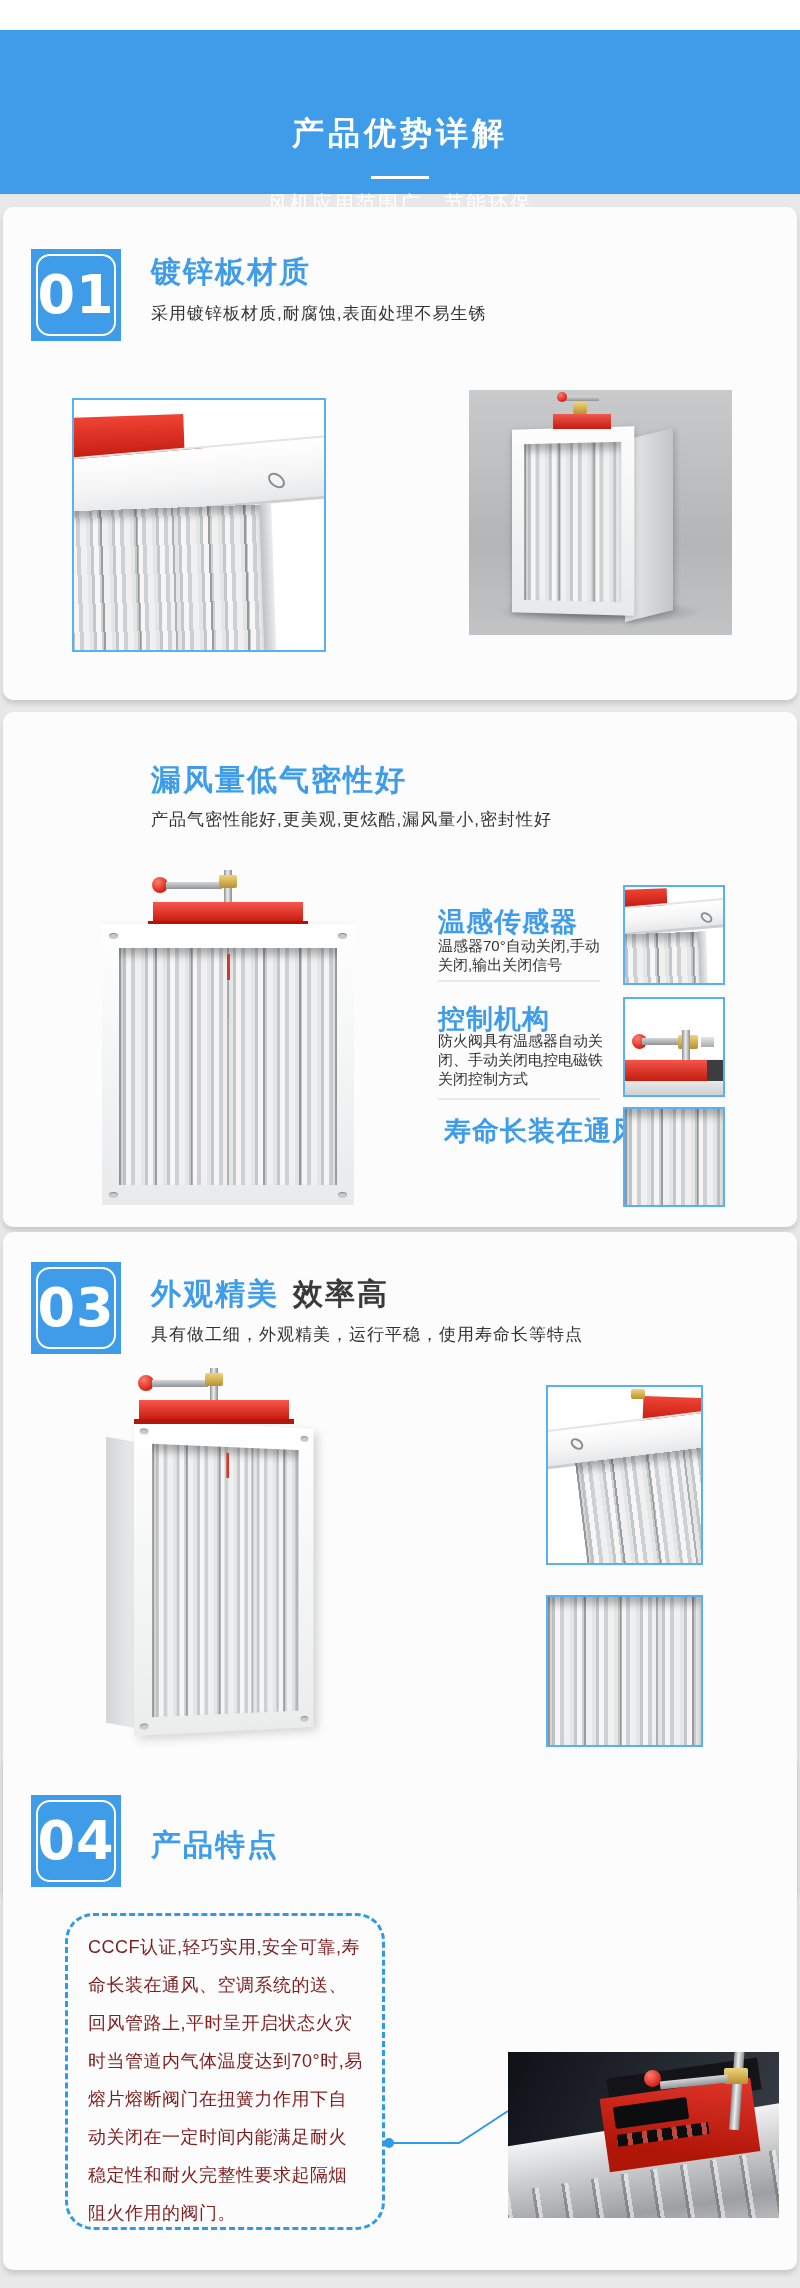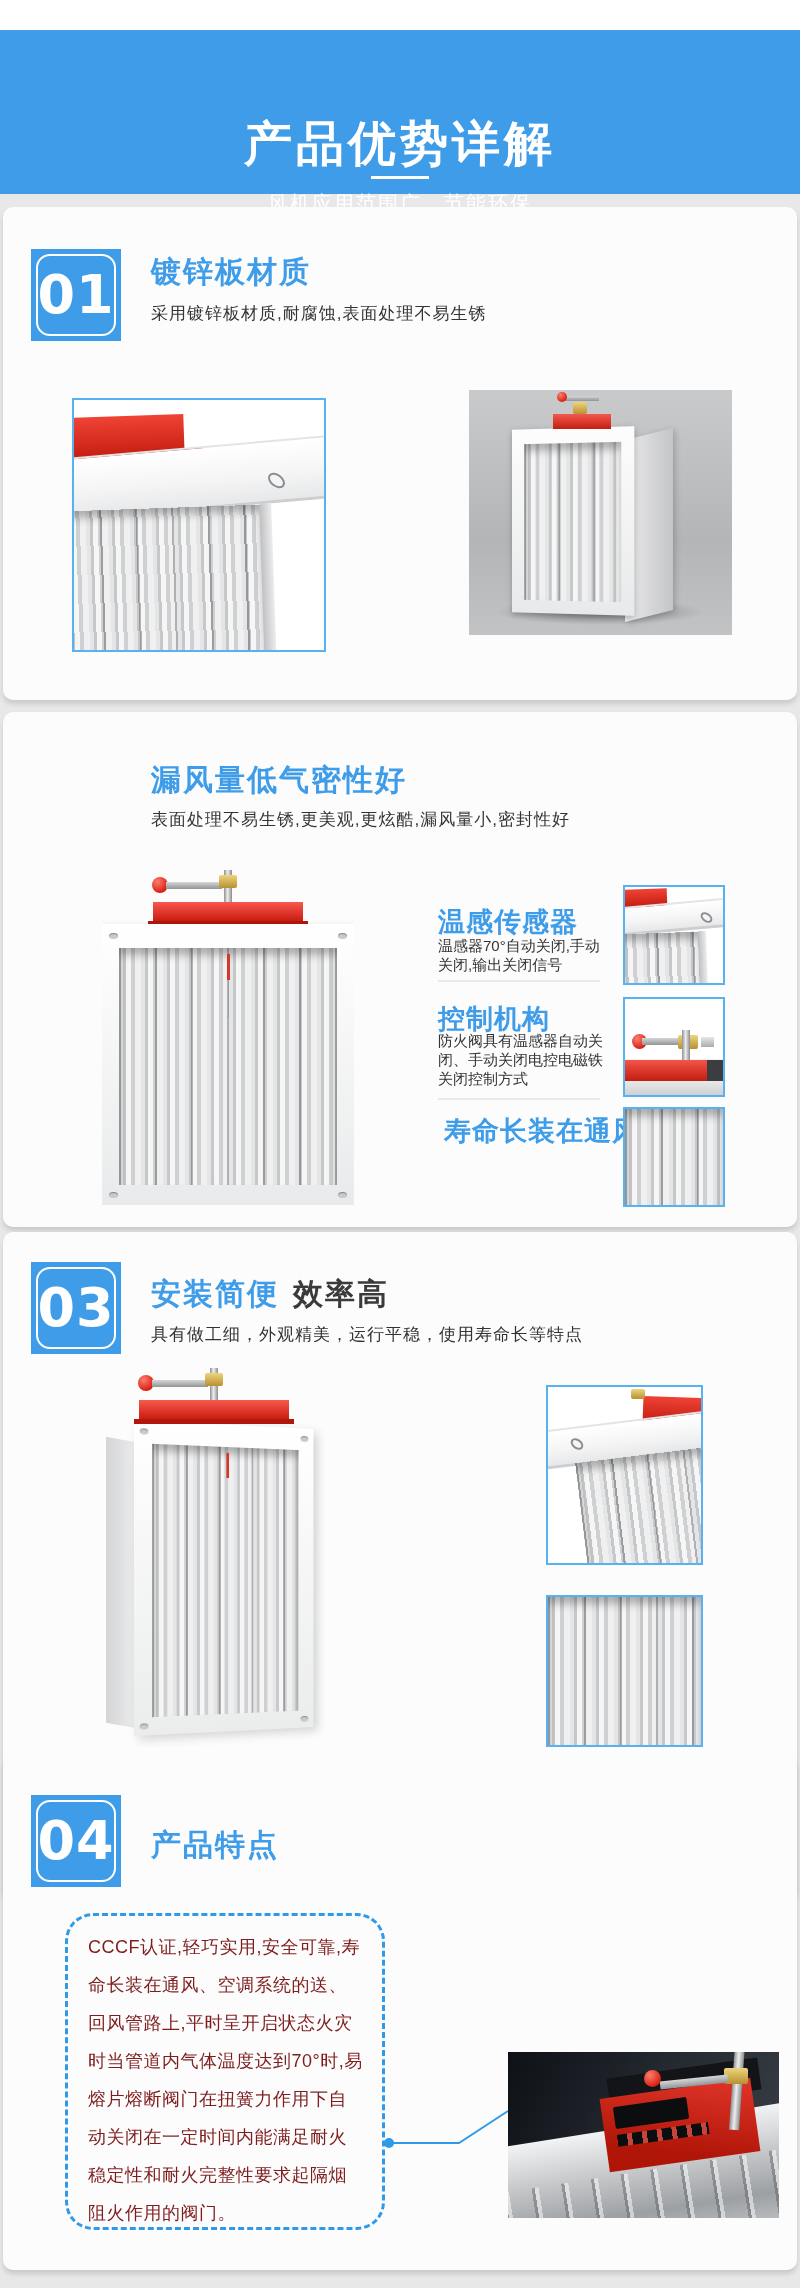--- a/index.html
+++ b/index.html
@@ -3,21 +3,21 @@
 <meta charset="utf-8">
 <style>
   html,body{margin:0;padding:0;background:#dfdfe0;}
   #canvas{position:relative;width:800px;height:2288px;margin:0 auto;background:#e8e8e9;
           font-family:"Liberation Sans",sans-serif;overflow:hidden;}
 
   
   .top-strip{position:absolute;left:0;top:0;width:800px;height:30px;background:#ffffff;}
   .banner{position:absolute;left:0;top:30px;width:800px;height:164px;background:var(--accent,#3e9ce9);}
   .banner-title{position:absolute;left:0;top:84px;width:100%;text-align:center;color:#fff;
-                font-size:48px;font-weight:700;letter-spacing:4px;top:82px;}
+                font-size:32px;font-weight:700;letter-spacing:4px;top:82px;}
   .banner-divider{position:absolute;left:371px;top:146px;width:58px;height:3px;background:#fff;}
   .banner-subtitle{position:absolute;left:0;top:160px;width:100%;text-align:center;color:#fff;
                    font-size:20px;letter-spacing:2px;}
 
   
   .card{position:absolute;left:3px;width:794px;background:#fcfcfd;border-radius:10px;
         box-shadow:0 4px 5px rgba(0,0,0,.13);}
 
   
   .badge{position:absolute;left:28px;width:90px;height:92px;background:var(--accent,#3e9ce9);}
@@ -189,21 +189,21 @@
       </div>
       <div class="r-top"></div>
       <div class="r-rod"></div>
       <div class="r-valve"></div>
       <div class="r-ball"></div>
     </div>
   </section>
 
   <section class="card" style="top:712px;height:515px;">
     <h2 class="sec-title" style="top:48px;margin:0;">漏风量低气密性好</h2>
-    <p class="sec-desc" style="top:96px;margin:0;">表面处理不易生锈,更美观,更炫酷,漏风量小,密封性好</p>
+    <p class="sec-desc" style="top:96px;margin:0;">产品气密性能好,更美观,更炫酷,漏风量小,密封性好</p>
 
     <div class="art" style="left:99px;top:158px;width:252px;height:335px;">
       <div class="handle" style="left:46px;top:0;">
         <div class="hb-ball"></div>
         <div class="hb-h"></div>
         <div class="hb-v"></div>
         <div class="hb-nut"></div>
         <div class="hb-base"></div>
         <div class="hb-lip"></div>
       </div>
@@ -249,21 +249,21 @@
     </div>
 
     <div class="thumb slats" style="left:620px;top:395px;width:102px;height:100px;"></div>
   </section>
 
   <section class="card" style="top:1232px;height:666px;">
     <div class="badge" style="top:30px;">
       <div class="badge-inner"></div>
       <div class="badge-num">03</div>
     </div>
-    <h2 class="sec-title" style="top:42px;margin:0;"><span>安装简便</span><span class="dark-suffix">效率高</span></h2>
+    <h2 class="sec-title" style="top:42px;margin:0;"><span>外观精美</span><span class="dark-suffix">效率高</span></h2>
     <p class="sec-desc" style="top:91px;margin:0;">具有做工细，外观精美，运行平稳，使用寿命长等特点</p>
 
     <div class="art" style="left:97px;top:136px;width:255px;height:380px;">
       <div class="a-flange"></div>
       <div class="a-frame">
         <div class="screw" style="left:6px;top:8px;"></div>
         <div class="screw" style="right:6px;top:8px;"></div>
         <div class="screw" style="left:6px;bottom:6px;"></div>
         <div class="screw" style="right:6px;bottom:6px;"></div>
         <div class="a-inner slats">

